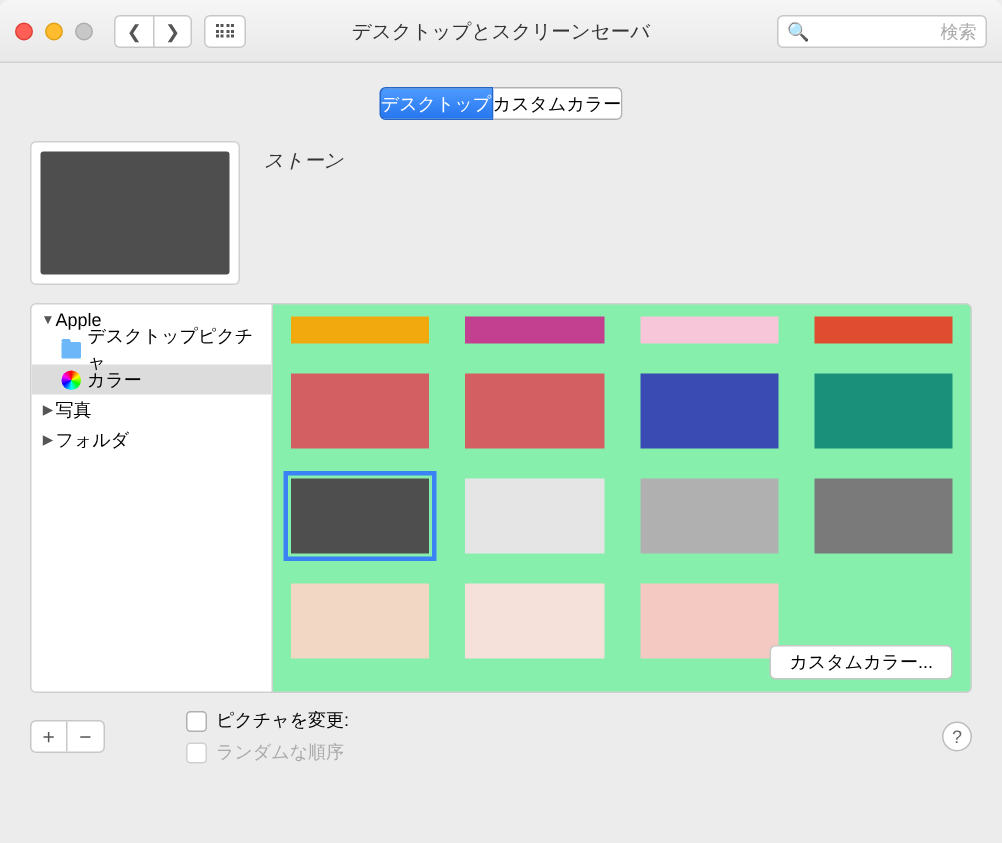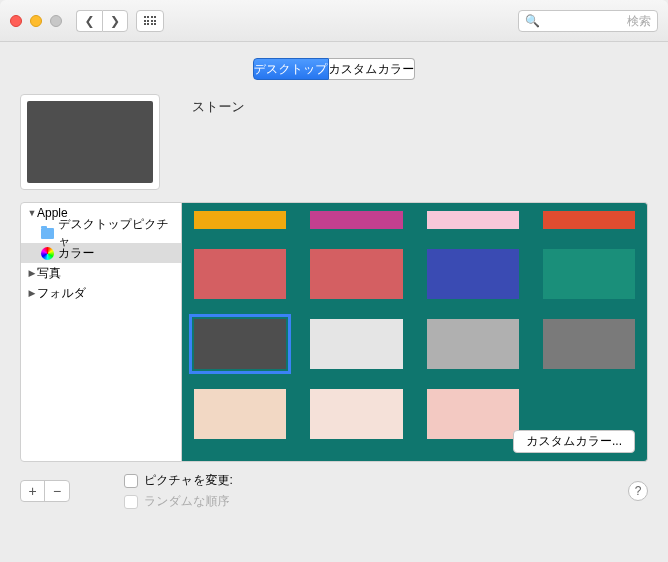--- a/index.html
+++ b/index.html
@@ -24,36 +24,36 @@
 .search input { border: none; outline: none; font-size: 12px; width: 100%; background: transparent; color: #333; text-align: right; }
 .search input::placeholder { color: #aaa; }
 
 .content { padding: 16px 20px; }
 .tabs { display: flex; justify-content: center; margin-bottom: 14px; }
 .tab { height: 22px; font-size: 12px; padding: 0 0; display: flex; align-items: center; border: 1px solid #b0b0b0; background: #fff; }
 .tab:first-child { border-radius: 4px 0 0 4px; }
 .tab:last-child { border-radius: 0 4px 4px 0; border-left: none; }
 .tab.active { background: #3b82f6; background: linear-gradient(#4e9bff, #2676f0); color: #fff; border-color: #2466c6; }
 
-.preview-row { display: flex; align-items: flex-start; gap: 32px; margin-bottom: 12px; }
+.preview-row { display: flex; align-items: flex-start; gap: 16px; margin-bottom: 12px; font-style: italic; }
 .preview-box { width: 140px; height: 96px; background: #fff; border: 1px solid #d0d0d0; border-radius: 4px; padding: 6px; }
 .preview-inner { width: 100%; height: 100%; background: #4e4e4e; border-radius: 2px; }
 .preview-label { font-size: 13px; color: #333; margin-top: 4px; }
 
 .main-row { display: flex; gap: 0; height: 260px; }
 .sidebar { width: 162px; background: #fff; border: 1px solid #d0d0d0; border-radius: 4px 0 0 4px; overflow: hidden; font-size: 12px; }
 .tree-item { display: flex; align-items: center; height: 20px; padding: 0 6px; cursor: default; }
 .tree-item.child { padding-left: 20px; }
 .tree-item.selected { background: #dcdcdc; text-align: center; }
 .disclosure { width: 10px; font-size: 9px; color: #555; text-align: center; }
 .folder-icon { width: 14px; height: 11px; background: #6cb7f8; border-radius: 1px; margin-right: 4px; position: relative; }
 .folder-icon::before { content: ''; position: absolute; top: -2px; left: 0; width: 6px; height: 2px; background: #6cb7f8; border-radius: 1px 1px 0 0; }
 .color-wheel { width: 13px; height: 13px; border-radius: 50%; background: conic-gradient(red, yellow, lime, cyan, blue, magenta, red); margin-right: 4px; }
 
-.swatches { flex: 1; background: #0f766e; border: 1px solid #d0d0d0; border-left: none; border-radius: 0 4px 4px 0; padding: 8px 12px; position: relative; overflow: hidden; display: flex; flex-direction: column; }
+.swatches { flex: 1; background: #86efac; border: 1px solid #d0d0d0; border-left: none; border-radius: 0 4px 4px 0; padding: 8px 12px; position: relative; overflow: hidden; display: flex; flex-direction: column; }
 .swatch-grid { display: grid; grid-template-columns: repeat(4, 1fr); gap: 20px 24px; align-content: start; }
 .swatch { height: 50px; border-radius: 0; cursor: pointer; }
 .swatch.clipped { height: 18px; }
 .swatch.selected { outline: 3px solid #3b82f6; outline-offset: 2px; }
 .custom-btn { position: absolute; bottom: 8px; right: 12px; font-size: 12px; background: #fff; border: 1px solid #c7c7c7; border-radius: 4px; padding: 2px 12px; }
 
 .bottom-row { display: flex; align-items: center; gap: 14px; margin-top: 10px; }
 .addrm { display: flex; border: 1px solid #c7c7c7; border-radius: 4px; overflow: hidden; background: #fff; }
 .addrm div { width: 24px; height: 20px; display: flex; align-items: center; justify-content: center; font-size: 14px; color: #555; }
 .addrm div:first-child { border-right: 1px solid #c7c7c7; }
@@ -91,20 +91,21 @@
         <span></span>
           <span></span>
           <span></span>
           <span></span>
         <span></span>
           <span></span>
           <span></span>
           <span></span>
       </div>
     </div>
+    <div class="title">デスクトップとスクリーンセーバ</div>
     <div class="search">
       <span class="search-icon">🔍</span>
       <input type="text" placeholder="検索" style="">
     </div>
   </div>
 
   <div class="content">
     <div class="tabs">
       <div class="tab active">デスクトップ</div>
       <div class="tab">カスタムカラー</div>

